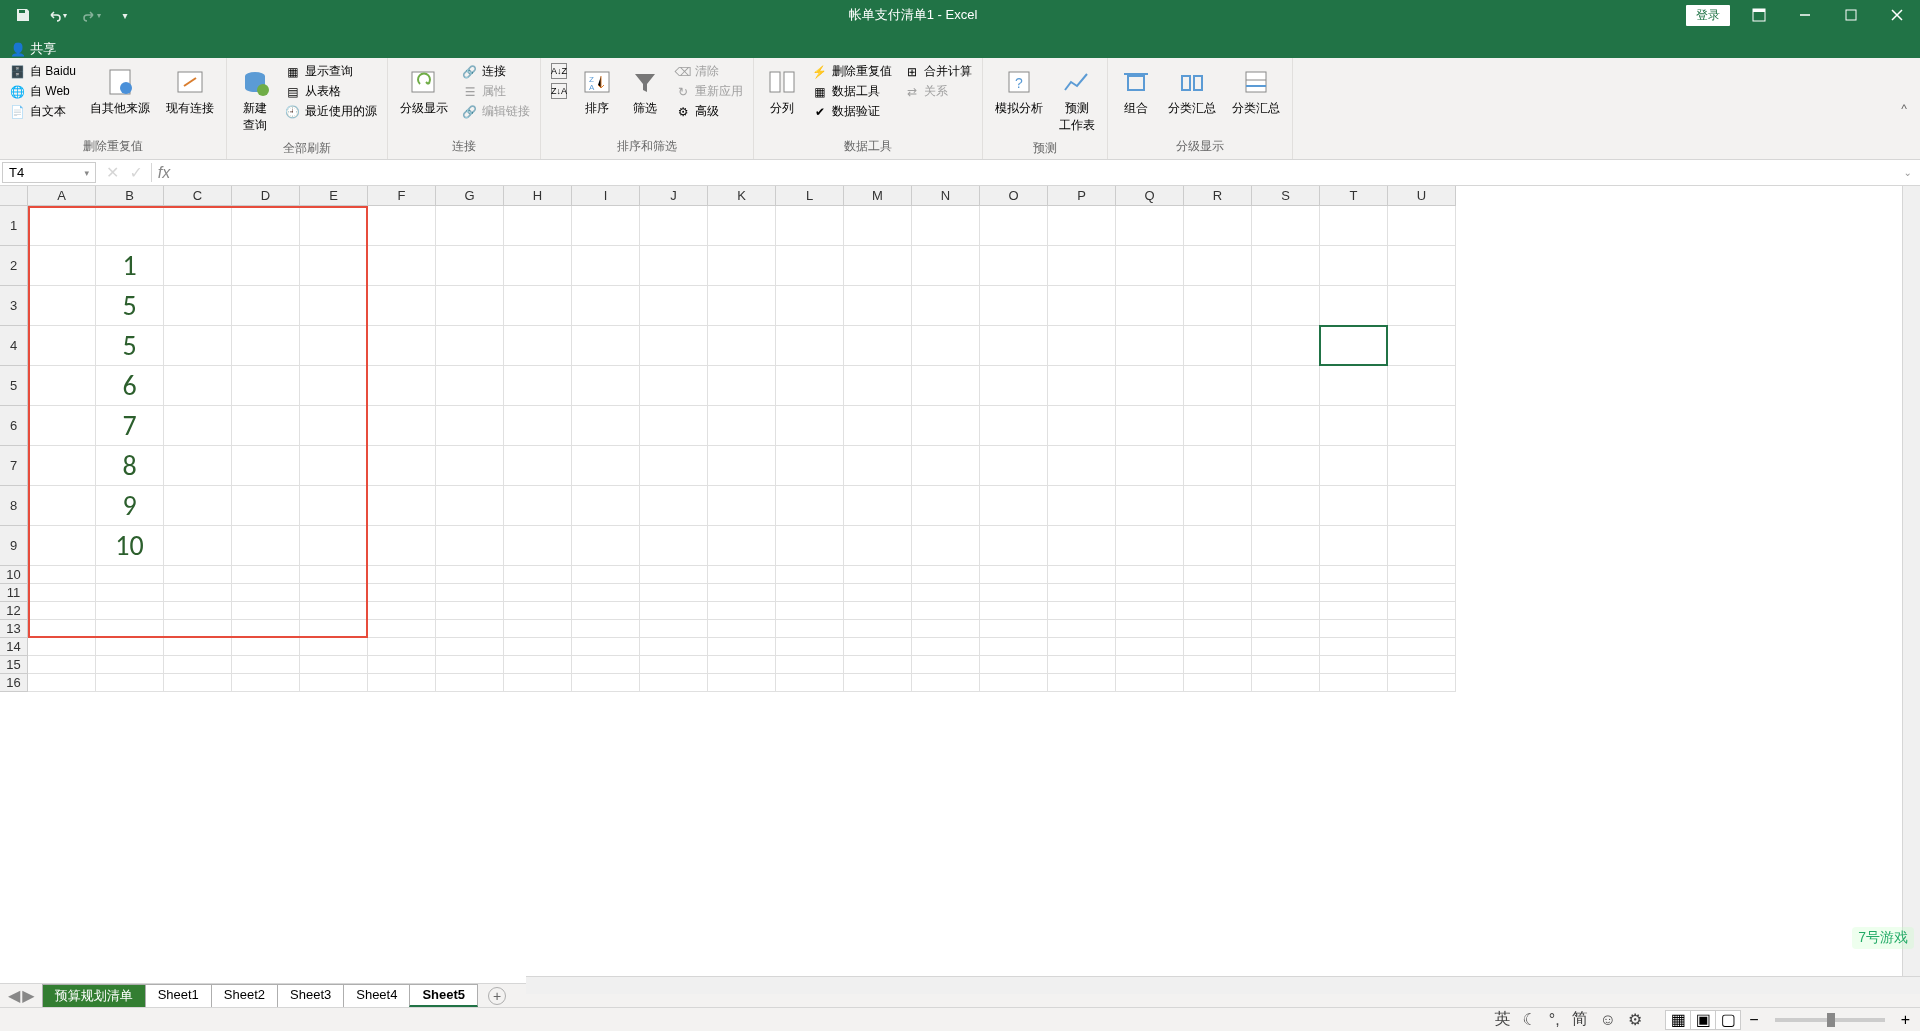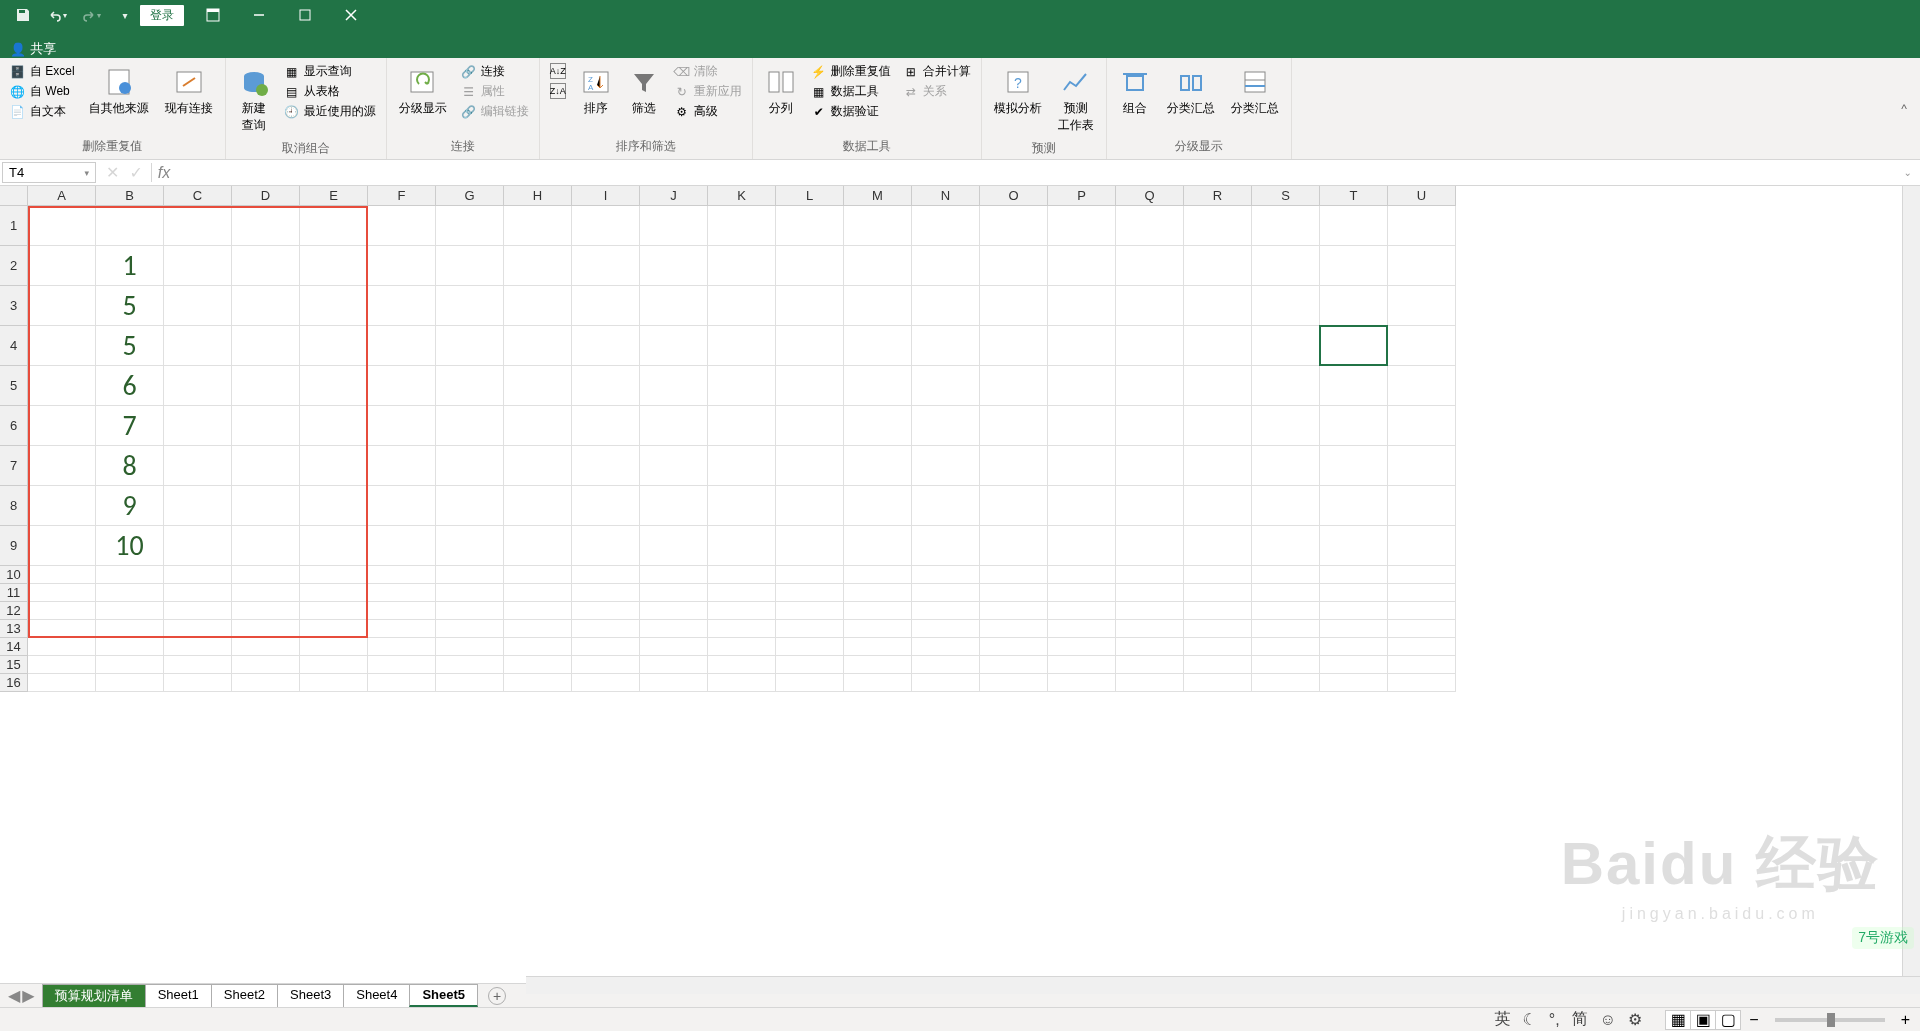--- a/index.html
+++ b/index.html
@@ -99,20 +99,21 @@
         <span style="font-size:8px;color:#fff;">▾</span>
       </div>
     <div class="qat-btn" style="opacity:.45">
         <svg width="16" height="16" viewBox="0 0 16 16">
           <path fill="none" stroke="#fff" stroke-width="1.5" d="M12 8H6a3 3 0 0 0 0 6M12 8l-3-3M12 8l-3 3"></path>
         </svg>
         <span style="font-size:8px;color:#fff;">▾</span>
       </div>
     <div class="qat-btn" style="font-size:10px;color:#fff;">▾</div>
   </div>
+  <div class="title-text">帐单支付清单1 - Excel</div>
   <div class="login-btn">登录</div>
   <div class="win-ctrl">
       <svg width="14" height="14">
         <rect x="1" y="1" width="12" height="12" fill="none" stroke="#fff"></rect>
         <rect x="1" y="1" width="12" height="3" fill="#fff"></rect>
       </svg>
     </div>
   <div class="win-ctrl">
       <svg width="12" height="12">
         <line x1="1" y1="6" x2="11" y2="6" stroke="#fff" stroke-width="1.5"></line>
@@ -137,21 +138,21 @@
   </div>
 </div>
 
 <div class="ribbon">
 
   <div class="group">
     <div class="group-body">
       <div class="micro-col">
         <div class="micro">
             <span class="ico-sm">🗄️</span>
-            <span>自 Excel</span>
+            <span>自 Baidu</span>
           </div>
         <div class="micro">
             <span class="ico-sm">🌐</span>
             <span>自 Web</span>
           </div>
         <div class="micro">
             <span class="ico-sm">📄</span>
             <span>自文本</span>
           </div>
       </div>
@@ -198,21 +199,21 @@
         <div class="micro">
             <span class="ico-sm">▤</span>
             <span>从表格</span>
           </div>
         <div class="micro">
             <span class="ico-sm">🕘</span>
             <span>最近使用的源</span>
           </div>
       </div>
     </div>
-    <div class="group-title">取消组合</div>
+    <div class="group-title">全部刷新</div>
   </div>
 
   <div class="group">
     <div class="group-body">
       <div class="rbtn rbtn-lg">
         <div class="rbtn-ico">
             <svg width="32" height="32">
               <rect x="4" y="6" width="22" height="20" fill="#fff" stroke="#888"></rect>
               <path fill="none" stroke="#70ad47" stroke-width="2" d="M12 18a6 6 0 1 1 8 0M20 18l2-2M20 18l-2-2"></path>
             </svg>
@@ -806,24 +807,20 @@
         <div class="cell" style="width: 68px; height: 18px;"></div>
         <div class="cell" style="width: 68px; height: 18px;"></div>
         <div class="cell" style="width: 68px; height: 18px;"></div>
         <div class="cell" style="width: 68px; height: 18px;"></div>
         <div class="cell" style="width: 68px; height: 18px;"></div>
       </div>
     </div>
   <div class="red-box" id="red-box" style="left: 28px; top: 20px; width: 340px; height: 432px;"></div>
   <div class="active-cell" id="active-cell" style="left: 1319px; top: 139px; width: 69px; height: 41px;"></div>
   <div class="grid-scroll-v"></div>
-  <div class="wm">
-    <span>Baidu 经验</span>
-    <small>jingyan.baidu.com</small>
-  </div>
   <div class="wm-corner">7号游戏</div>
 </div>
 
 <div class="sheet-bar">
   <div class="sheet-nav">
       <span>◀</span>
       <span>▶</span>
     </div>
   <div class="sheet-tabs">
     <div class="sheet-tab green">预算规划清单</div>

